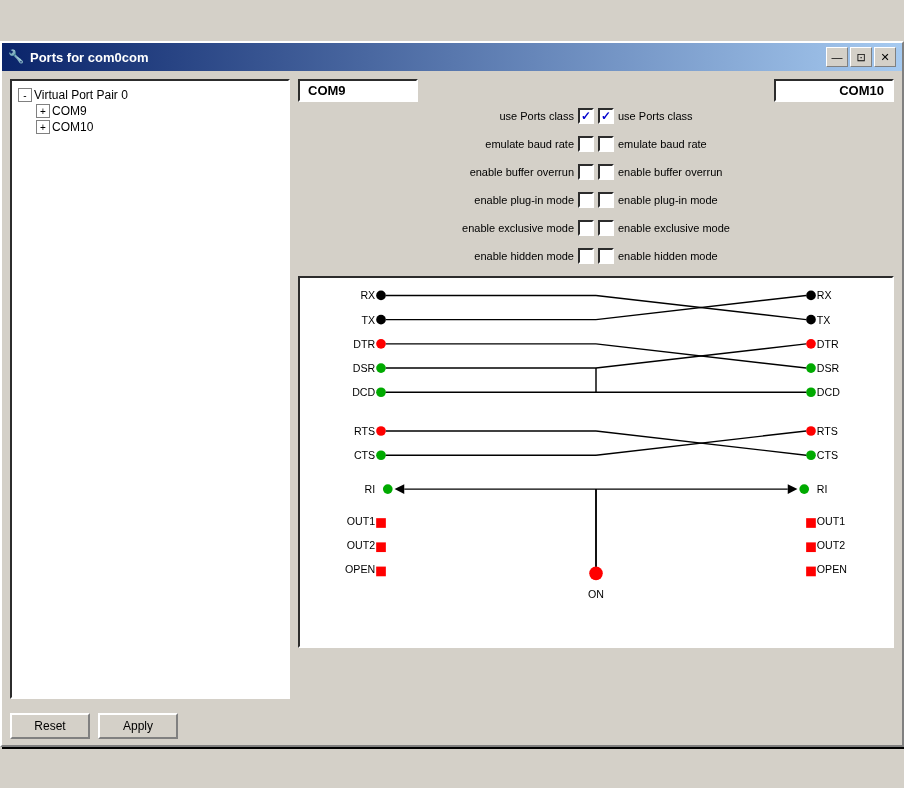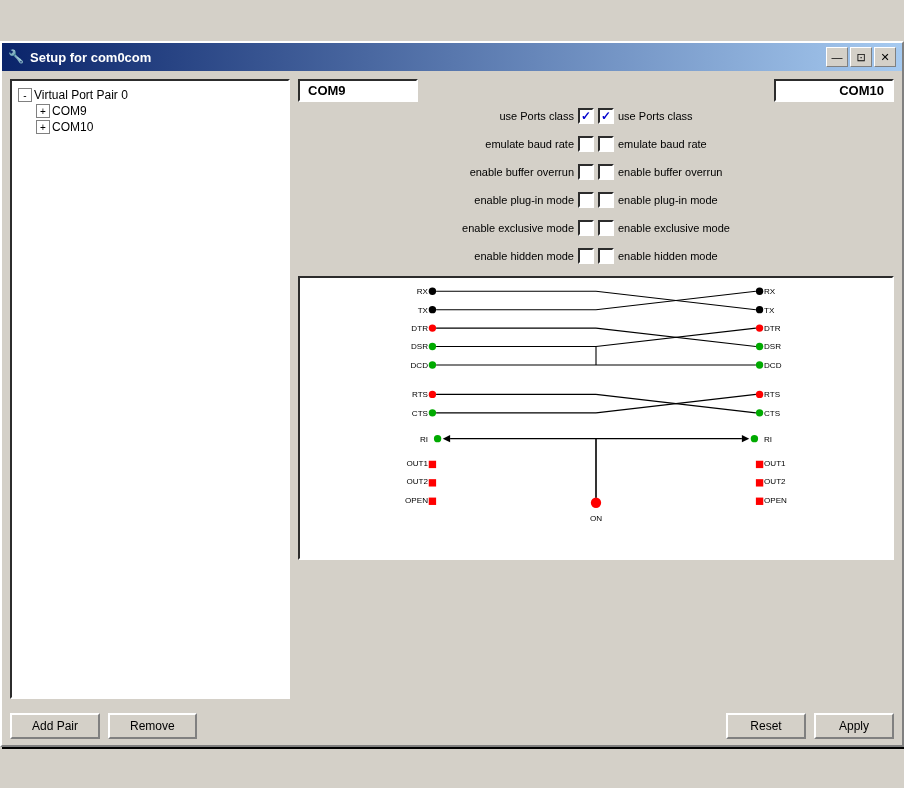--- a/index.html
+++ b/index.html
@@ -154,21 +154,21 @@
     }
     .checkbox-styled.checked::after {
       content: '✓';
       color: #0000cc;
       font-weight: bold;
       font-size: 12px;
     }
     
     .signal-diagram {
       position: relative;
-      height: 284px;
+      height: 372px;
       background: white;
       border: 2px inset #808080;
       border-color: #808080 #ffffff #ffffff #808080;
       margin-bottom: 8px;
     }
     .signal-diagram svg {
       position: absolute;
       top: 0; left: 0;
       width: 100%; height: 100%;
     }
@@ -200,21 +200,21 @@
     }
   </style>
 </head>
 <body>
 
 <div class="window">
 
   <div class="title-bar">
     <div class="title-bar-left">
       <span class="title-icon">🔧</span>
-      <span>Setup for com0com</span>
+      <span>Ports for com0com</span>
     </div>
     <div class="title-buttons">
       <div class="title-btn">—</div>
       <div class="title-btn">⊡</div>
       <div class="title-btn">✕</div>
     </div>
   </div>
 
   <div class="content">
 
@@ -404,22 +404,18 @@
 
           <text x="270" y="330" text-anchor="middle" font-size="11" font-family="sans-serif">ON</text>
 
           <line x1="270" y1="218" x2="270" y2="298" stroke="black" stroke-width="1.5"></line>
         </svg>
       </div>
     </div>
   </div>
 
   <div class="bottom-bar">
-    <div class="bottom-left">
-      <button class="btn">Add Pair</button>
-      <button class="btn">Remove</button>
-    </div>
     <div class="bottom-right">
       <button class="btn">Reset</button>
       <button class="btn">Apply</button>
     </div>
   </div>
 </div>
 
 </body></html>

